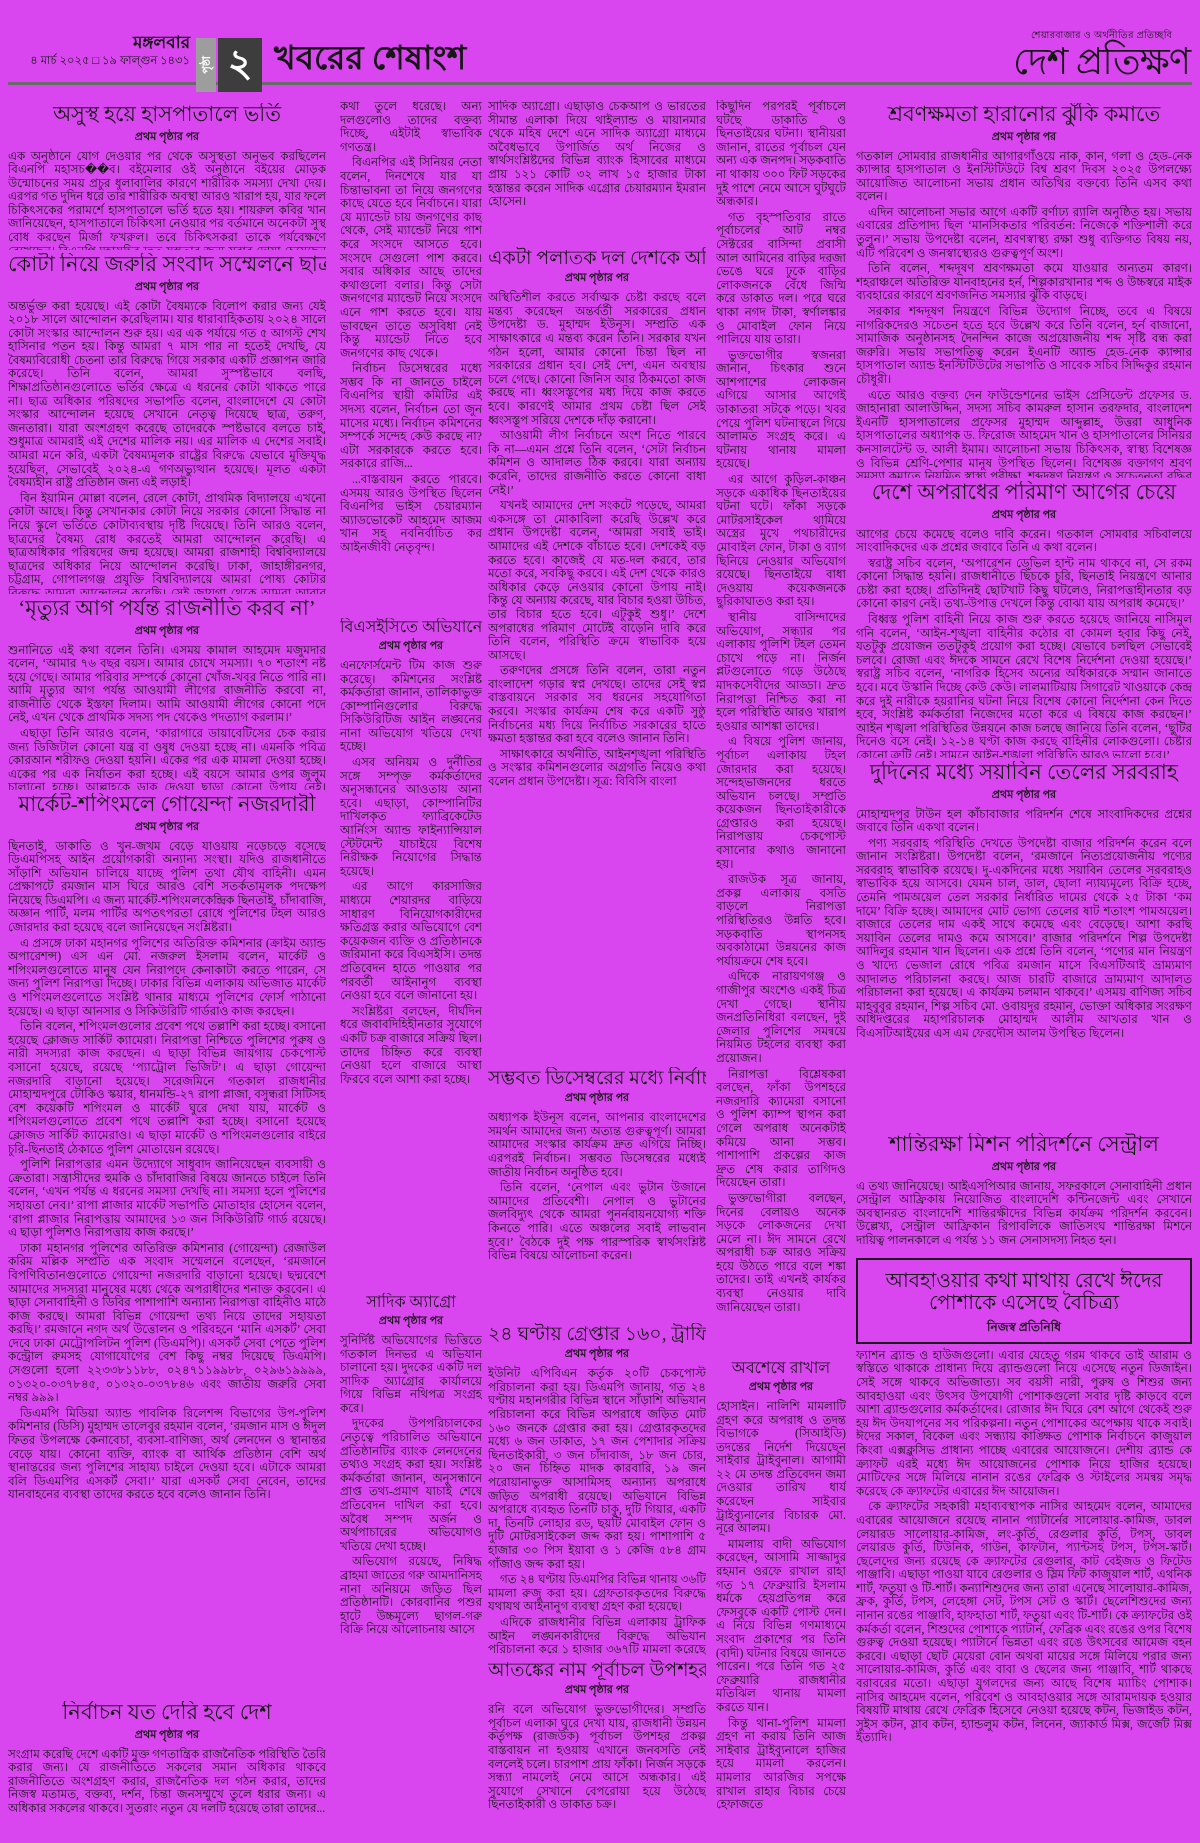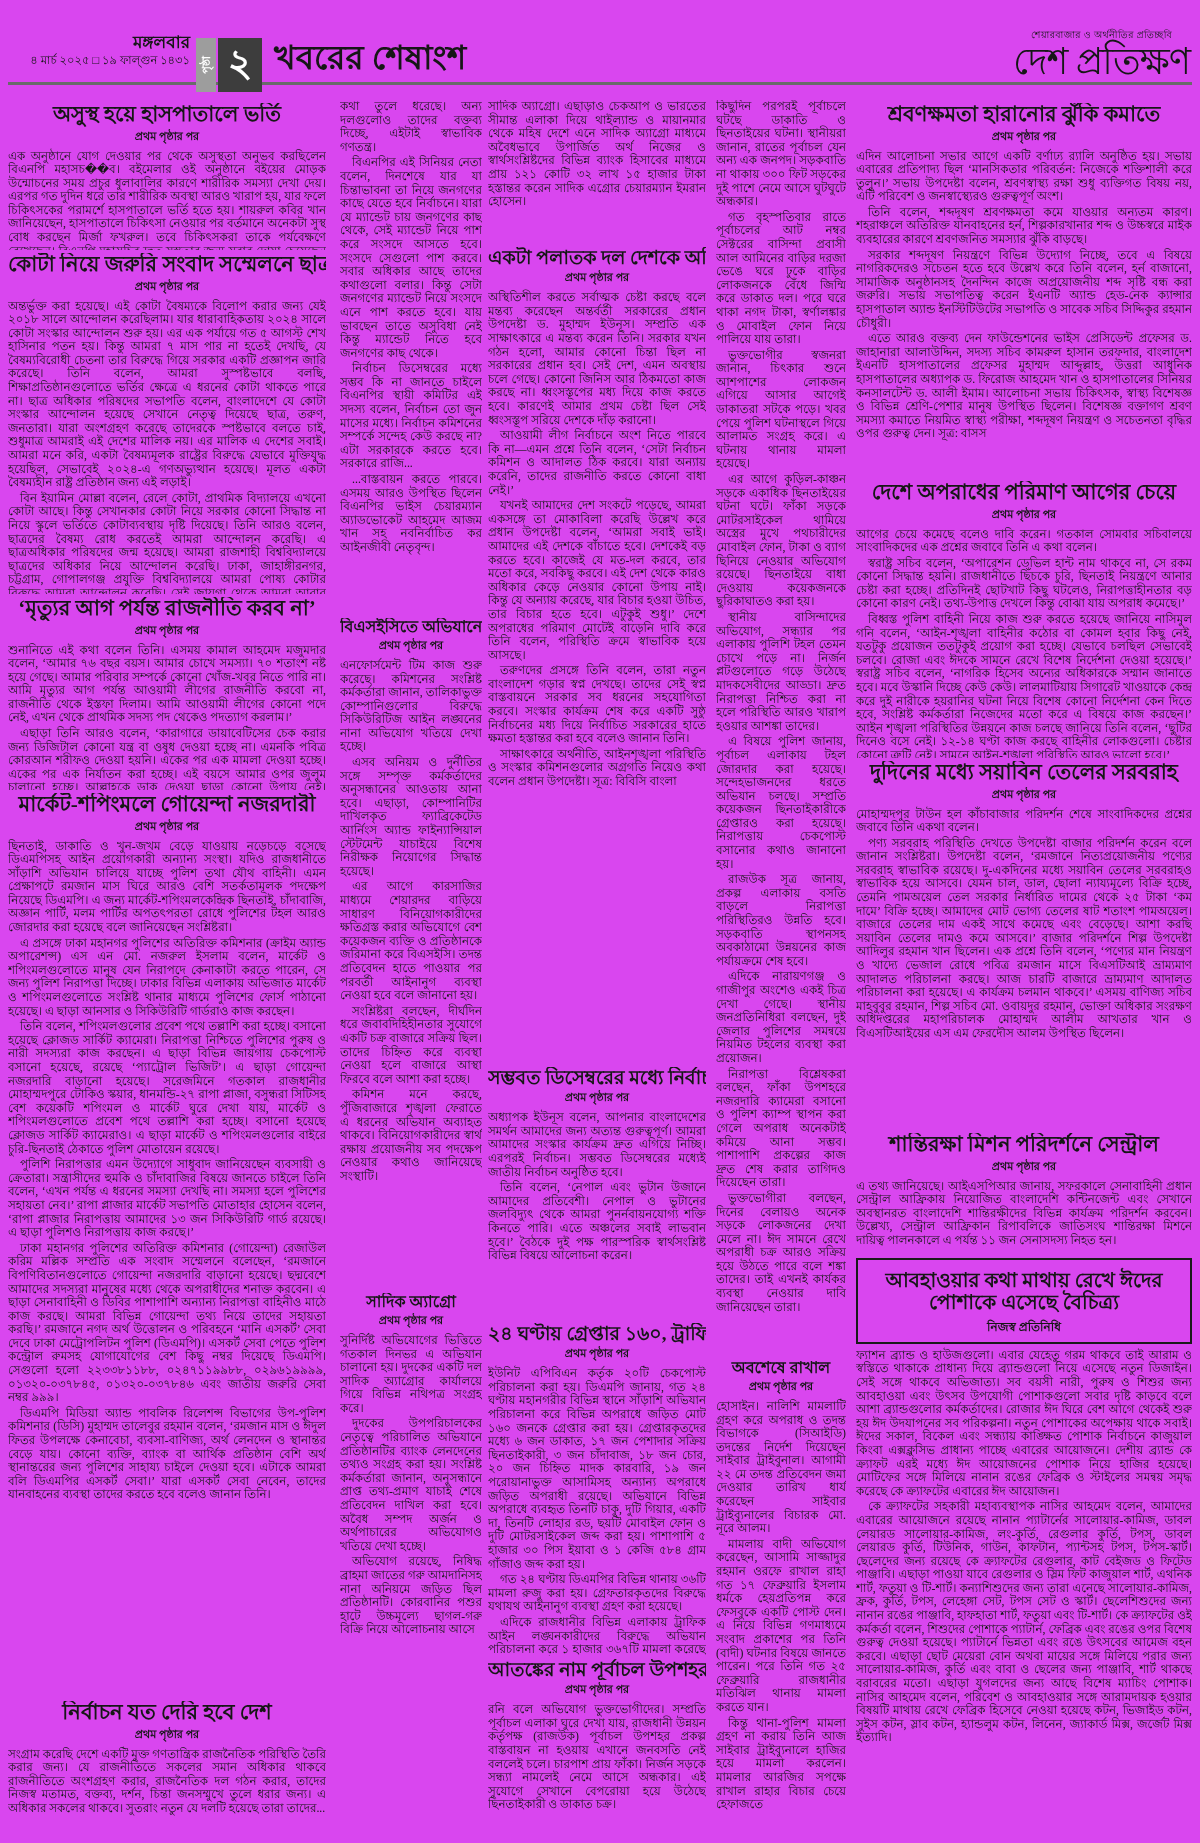--- a/index.html
+++ b/index.html
@@ -15,21 +15,21 @@
   .page-num-box{position:absolute;left:218px;top:38px;width:44px;height:54px;background:#3d3d3d;color:#fff;
         font-size:38px;font-weight:bold;display:flex;align-items:center;justify-content:center;z-index:3;}
   .section-title{position:absolute;left:274px;top:40px;font-size:33px;font-weight:bold;margin:0;line-height:1.1;}
   .masthead{position:absolute;right:10px;top:28px;text-align:center;z-index:3;}
   .tagline{font-size:9.5px;letter-spacing:.4px;}
   .logo{font-size:37px;font-weight:400;line-height:1.05;letter-spacing:-1px;}
   .rule{position:absolute;left:8px;width:1184px;top:82px;height:3px;background:#6a6a6a;z-index:1;}
   
   .col{position:absolute;top:100px;}
   .article{overflow:hidden;}
-  .hl{font-weight:bold;text-align:center;line-height:1.12;margin:3px 0 1px;}
+  .hl{font-weight:normal;text-align:center;line-height:1.12;margin:3px 0 1px;}
   .hl-lg{font-size:21px;white-space:nowrap;overflow:hidden;}
   .hl-md{font-size:19px;white-space:nowrap;overflow:hidden;}
   .hl-sm{font-size:16px;white-space:nowrap;overflow:hidden;}
   .pfp{font-size:11px;font-weight:bold;text-align:center;margin:0 0 3px;}
   .body{font-size:11.8px;line-height:13.6px;text-align:justify;}
   .body p{margin:0 0 2px;text-indent:12px;}
   .body p:first-child{text-indent:0;}
   .hl-box{border:2px solid #1a1a1a;padding:6px 4px 4px;margin:2px 0 5px;}
   .hl-box .hl{white-space:normal;font-size:20px;}
   .byline{text-align:center;font-size:12px;font-weight:bold;margin-top:4px;}
@@ -111,21 +111,20 @@
           </div>
         </section>
         <section class="article" style="height: 675px;">
           <h2 class="hl hl-sm">বিএসইসিতে অভিযানের</h2>
           <div class="pfp">প্রথম পৃষ্ঠার পর</div>
           <div class="body">
             <p>এনফোর্সমেন্ট টিম কাজ শুরু করেছে। কমিশনের সংশ্লিষ্ট কর্মকর্তারা জানান, তালিকাভুক্ত কোম্পানিগুলোর বিরুদ্ধে সিকিউরিটিজ আইন লঙ্ঘনের নানা অভিযোগ খতিয়ে দেখা হচ্ছে।</p>
             <p>এসব অনিয়ম ও দুর্নীতির সঙ্গে সম্পৃক্ত কর্মকর্তাদের অনুসন্ধানের আওতায় আনা হবে। এছাড়া, কোম্পানিটির দাখিলকৃত ফ্যাব্রিকেটেড আর্নিংস অ্যান্ড ফাইন্যান্সিয়াল স্টেটমেন্ট যাচাইয়ে বিশেষ নিরীক্ষক নিয়োগের সিদ্ধান্ত হয়েছে।</p>
             <p>এর আগে কারসাজির মাধ্যমে শেয়ারদর বাড়িয়ে সাধারণ বিনিয়োগকারীদের ক্ষতিগ্রস্ত করার অভিযোগে বেশ কয়েকজন ব্যক্তি ও প্রতিষ্ঠানকে জরিমানা করে বিএসইসি। তদন্ত প্রতিবেদন হাতে পাওয়ার পর পরবর্তী আইনানুগ ব্যবস্থা নেওয়া হবে বলে জানানো হয়।</p>
             <p>সংশ্লিষ্টরা বলছেন, দীর্ঘদিন ধরে জবাবদিহিহীনতার সুযোগে একটি চক্র বাজারে সক্রিয় ছিল। তাদের চিহ্নিত করে ব্যবস্থা নেওয়া হলে বাজারে আস্থা ফিরবে বলে আশা করা হচ্ছে।</p>
-            <p>কমিশন মনে করছে, পুঁজিবাজারে শৃঙ্খলা ফেরাতে এ ধরনের অভিযান অব্যাহত থাকবে। বিনিয়োগকারীদের স্বার্থ রক্ষায় প্রয়োজনীয় সব পদক্ষেপ নেওয়ার কথাও জানিয়েছে সংস্থাটি।</p>
           </div>
         </section>
         <section class="article" style="height: 545px;">
           <h2 class="hl hl-sm">সাদিক অ্যাগ্রো</h2>
           <div class="pfp">প্রথম পৃষ্ঠার পর</div>
           <div class="body">
             <p>সুনির্দিষ্ট অভিযোগের ভিত্তিতে গতকাল দিনভর এ অভিযান চালানো হয়। দুদকের একটি দল সাদিক অ্যাগ্রোর কার্যালয়ে গিয়ে বিভিন্ন নথিপত্র সংগ্রহ করে।</p>
             <p>দুদকের উপপরিচালকের নেতৃত্বে পরিচালিত অভিযানে প্রতিষ্ঠানটির ব্যাংক লেনদেনের তথ্যও সংগ্রহ করা হয়। সংশ্লিষ্ট কর্মকর্তারা জানান, অনুসন্ধানে প্রাপ্ত তথ্য-প্রমাণ যাচাই শেষে প্রতিবেদন দাখিল করা হবে। অবৈধ সম্পদ অর্জন ও অর্থপাচারের অভিযোগও খতিয়ে দেখা হচ্ছে।</p>
             <p>অভিযোগ রয়েছে, নিষিদ্ধ ব্রাহমা জাতের গরু আমদানিসহ নানা অনিয়মে জড়িত ছিল প্রতিষ্ঠানটি। কোরবানির পশুর হাটে উচ্চমূল্যে ছাগল-গরু বিক্রি নিয়ে আলোচনায় আসে</p>
           </div>
@@ -196,20 +195,21 @@
             <p>মামলায় বাদী অভিযোগ করেছেন, আসামি সাজ্জাদুর রহমান ওরফে রাখাল রাহা গত ১৭ ফেব্রুয়ারি ইসলাম ধর্মকে হেয়প্রতিপন্ন করে ফেসবুকে একটি পোস্ট দেন। এ নিয়ে বিভিন্ন গণমাধ্যমে সংবাদ প্রকাশের পর তিনি (বাদী) ঘটনার বিষয়ে জানতে পারেন। পরে তিনি গত ২৫ ফেব্রুয়ারি রাজধানীর মতিঝিল থানায় মামলা করতে যান।</p>
             <p>কিন্তু থানা-পুলিশ মামলা গ্রহণ না করায় তিনি আজ সাইবার ট্রাইব্যুনালে হাজির হয়ে মামলা করলেন। মামলার আরজির সপক্ষে রাখাল রাহার বিচার চেয়ে হেফাজতে</p>
           </div>
         </section>
       </div>
       <div class="col" style="left: 856px; width: 336px;">
         <section class="article" style="height: 378px;">
           <h2 class="hl hl-lg">শ্রবণক্ষমতা হারানোর ঝুঁকি কমাতে</h2>
           <div class="pfp">প্রথম পৃষ্ঠার পর</div>
           <div class="body">
+            <p>গতকাল সোমবার রাজধানীর আগারগাঁওয়ে নাক, কান, গলা ও হেড-নেক ক্যান্সার হাসপাতাল ও ইনস্টিটিউটে বিশ্ব শ্রবণ দিবস ২০২৫ উপলক্ষ্যে আয়োজিত আলোচনা সভায় প্রধান অতিথির বক্তব্যে তিনি এসব কথা বলেন।</p>
             <p>এদিন আলোচনা সভার আগে একটি বর্ণাঢ্য র‌্যালি অনুষ্ঠিত হয়। সভায় এবারের প্রতিপাদ্য ছিল ‘মানসিকতার পরিবর্তন: নিজেকে শক্তিশালী করে তুলুন।’ সভায় উপদেষ্টা বলেন, শ্রবণস্বাস্থ্য রক্ষা শুধু ব্যক্তিগত বিষয় নয়, এটি পরিবেশ ও জনস্বাস্থ্যেরও গুরুত্বপূর্ণ অংশ।</p>
             <p>তিনি বলেন, শব্দদূষণ শ্রবণক্ষমতা কমে যাওয়ার অন্যতম কারণ। শহরাঞ্চলে অতিরিক্ত যানবাহনের হর্ন, শিল্পকারখানার শব্দ ও উচ্চস্বরে মাইক ব্যবহারের কারণে শ্রবণজনিত সমস্যার ঝুঁকি বাড়ছে।</p>
             <p>সরকার শব্দদূষণ নিয়ন্ত্রণে বিভিন্ন উদ্যোগ নিচ্ছে, তবে এ বিষয়ে নাগরিকদেরও সচেতন হতে হবে উল্লেখ করে তিনি বলেন, হর্ন বাজানো, সামাজিক অনুষ্ঠানসহ দৈনন্দিন কাজে অপ্রয়োজনীয় শব্দ সৃষ্টি বন্ধ করা জরুরি। সভায় সভাপতিত্ব করেন ইএনটি অ্যান্ড হেড-নেক ক্যান্সার হাসপাতাল অ্যান্ড ইনস্টিটিউটের সভাপতি ও সাবেক সচিব সিদ্দিকুর রহমান চৌধুরী।</p>
             <p>এতে আরও বক্তব্য দেন ফাউন্ডেশনের ভাইস প্রেসিডেন্ট প্রফেসর ড. জাহানারা আলাউদ্দিন, সদস্য সচিব কামরুল হাসান তরফদার, বাংলাদেশ ইএনটি হাসপাতালের প্রফেসর মুহাম্মদ আব্দুল্লাহ, উত্তরা আধুনিক হাসপাতালের অধ্যাপক ড. ফিরোজ আহমেদ খান ও হাসপাতালের সিনিয়র কনসালটেন্ট ড. আলী ইমাম। আলোচনা সভায় চিকিৎসক, স্বাস্থ্য বিশেষজ্ঞ ও বিভিন্ন শ্রেণি-পেশার মানুষ উপস্থিত ছিলেন। বিশেষজ্ঞ বক্তাগণ শ্রবণ সমস্যা কমাতে নিয়মিত স্বাস্থ্য পরীক্ষা, শব্দদূষণ নিয়ন্ত্রণ ও সচেতনতা বৃদ্ধির ওপর গুরুত্ব দেন। সূত্র: বাসস</p>
           </div>
         </section>
         <section class="article" style="height: 280px;">
           <h2 class="hl hl-lg">দেশে অপরাধের পরিমাণ আগের চেয়ে</h2>
           <div class="pfp">প্রথম পৃষ্ঠার পর</div>
           <div class="body">

